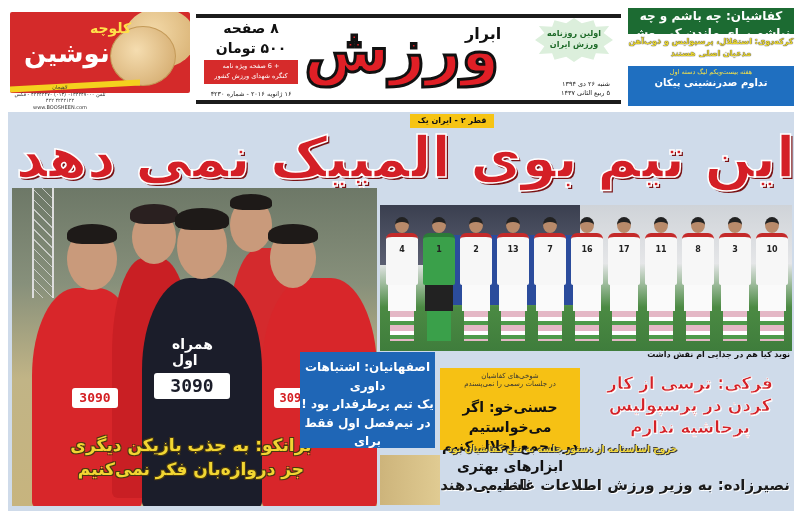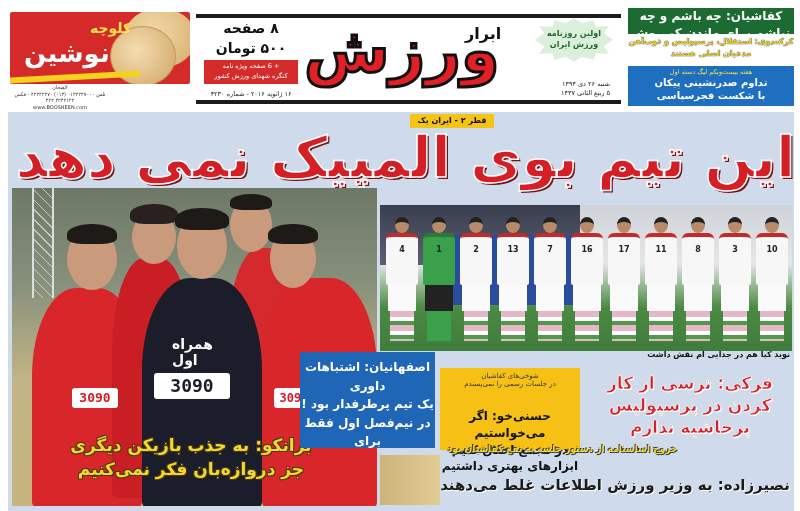--- a/index.html
+++ b/index.html
@@ -1,21 +1,21 @@
 <!DOCTYPE html>
 <html><head>
 <meta charset="utf-8">
 <style>
   * { box-sizing: border-box; margin: 0; padding: 0; }
   body { width: 800px; height: 511px; overflow: hidden; background: #ffffff; font-family: "DejaVu Sans", sans-serif; position: relative; direction: ltr; }
   .abs { position: absolute; }
   .rtl { direction: rtl; }
 
   
-  .ad { left: 10px; top: 12px; width: 180px; height: 72px; background: #d42a2a; border-radius: 2px; overflow: hidden; }
+  .ad { left: 10px; top: 12px; width: 180px; height: 81px; background: #d42a2a; border-radius: 2px; overflow: hidden; }
   .ad .cookie1 { position: absolute; right: -6px; top: -4px; width: 72px; height: 60px; border-radius: 50%; background: radial-gradient(circle at 40% 40%, #f3d9a8, #d4ab6b); }
   .ad .cookie2 { position: absolute; right: 14px; top: 14px; width: 66px; height: 60px; border-radius: 50%; background: radial-gradient(circle at 40% 40%, #f5ddb0, #cfa465); border: 1px solid #c49a58; }
   .ad .brand-small { position: absolute; left: 80px; top: 8px; color: #ffe14a; font-weight: bold; font-size: 14px; }
   .ad .brand-big { position: absolute; left: 14px; top: 26px; color: #ffffff; font-weight: bold; font-size: 26px; }
   .ad .stripe { position: absolute; left: 0; bottom: 4px; width: 130px; height: 6px; background: #f4d21e; transform: skewY(-3deg); }
   .ad-foot { left: 10px; top: 84px; width: 100px; font-size: 5px; color: #333; text-align: center; line-height: 1.3; }
 
   .rule { background: #1c1c1c; height: 4px; }
   .price-box { left: 196px; top: 14px; width: 110px; height: 88px; text-align: center; }
   .price-box .pages { font-weight: bold; font-size: 14px; color: #111; margin-top: 2px; }
@@ -64,21 +64,21 @@
   .tp.gk .pants { background: #222; }
   .tp.gk .legs { background: #3aa04a; }
 
   .sub-caption { left: 580px; top: 350px; width: 210px; font-size: 8px; font-weight: bold; color: #111; text-align: right; }
   .ferki { left: 590px; top: 372px; width: 200px; text-align: center; font-size: 17px; font-weight: bold; color: #d42127; line-height: 1.3; -webkit-text-stroke: 0.6px #fff; text-shadow: 1px 1px 0 #fff; }
 
   .blue-box { left: 300px; top: 352px; width: 135px; height: 96px; background: #1f66b6; color: #fff; font-size: 12px; font-weight: bold; text-align: center; line-height: 1.55; padding-top: 6px; }
   .yellow-box { left: 440px; top: 368px; width: 140px; height: 82px; background: #f6c114; text-align: center; }
   .yellow-box .k1 { font-size: 7px; color: #333; margin-top: 4px; }
   .yellow-box .k2 { font-size: 7px; color: #333; }
-  .yellow-box .body { font-size: 12px; font-weight: bold; color: #111; line-height: 1.4; margin-top: 20px; }
+  .yellow-box .body { font-size: 14px; font-weight: bold; color: #111; line-height: 1.4; margin-top: 10px; }
 
   .exit-line { left: 440px; top: 444px; width: 245px; text-align: center; font-size: 9px; font-weight: bold; color: #f3d83a; text-shadow: 1px 1px 0 #3a3a3a, -1px -1px 0 #3a3a3a; }
   .bottom-line { left: 395px; top: 476px; width: 395px; text-align: right; font-size: 15px; font-weight: bold; color: #1b1b1b; text-shadow: 1px 1px 0 #fff; }
   .grass-strip { left: 380px; top: 455px; width: 60px; height: 50px; background: linear-gradient(90deg, #cdb47b, #e0cb92); }
 </style>
 </head>
 <body>
 
 <div class="abs ad">
   <div class="cookie1"></div>
@@ -121,21 +121,20 @@
   <div>شنبه ۲۶ دی ۱۳۹۴</div>
   <div>۵ ربیع الثانی ۱۴۳۷</div>
 </div>
 
 <div class="abs side-green rtl">کفاشیان: چه باشم و چه نباشم برای ماندن کی‌روش باید خواسته‌هایش فراهم شود</div>
 <div class="abs side-yellow rtl">کرکه‌دوی: استقلال، پرسپولیس و ذوب‌آهن مدعیان اصلی هستند</div>
 <div class="abs side-blue rtl">
   <div class="kicker">هفته بیست‌ویکم لیگ دسته اول</div>
   <div class="head">
     <div>تداوم صدرنشینی پیکان</div>
-    <div>با شکست فجرسپاسی</div>
   </div>
 </div>
 
 <div class="abs main-bg"></div>
 <div class="abs headline rtl">این تیم بوی المپیک نمی دهد</div>
 <div class="abs kicker-tag rtl">قطر ۲ - ایران یک</div>
 
 <div class="abs photo-left">
   <div class="tower"></div>
 

